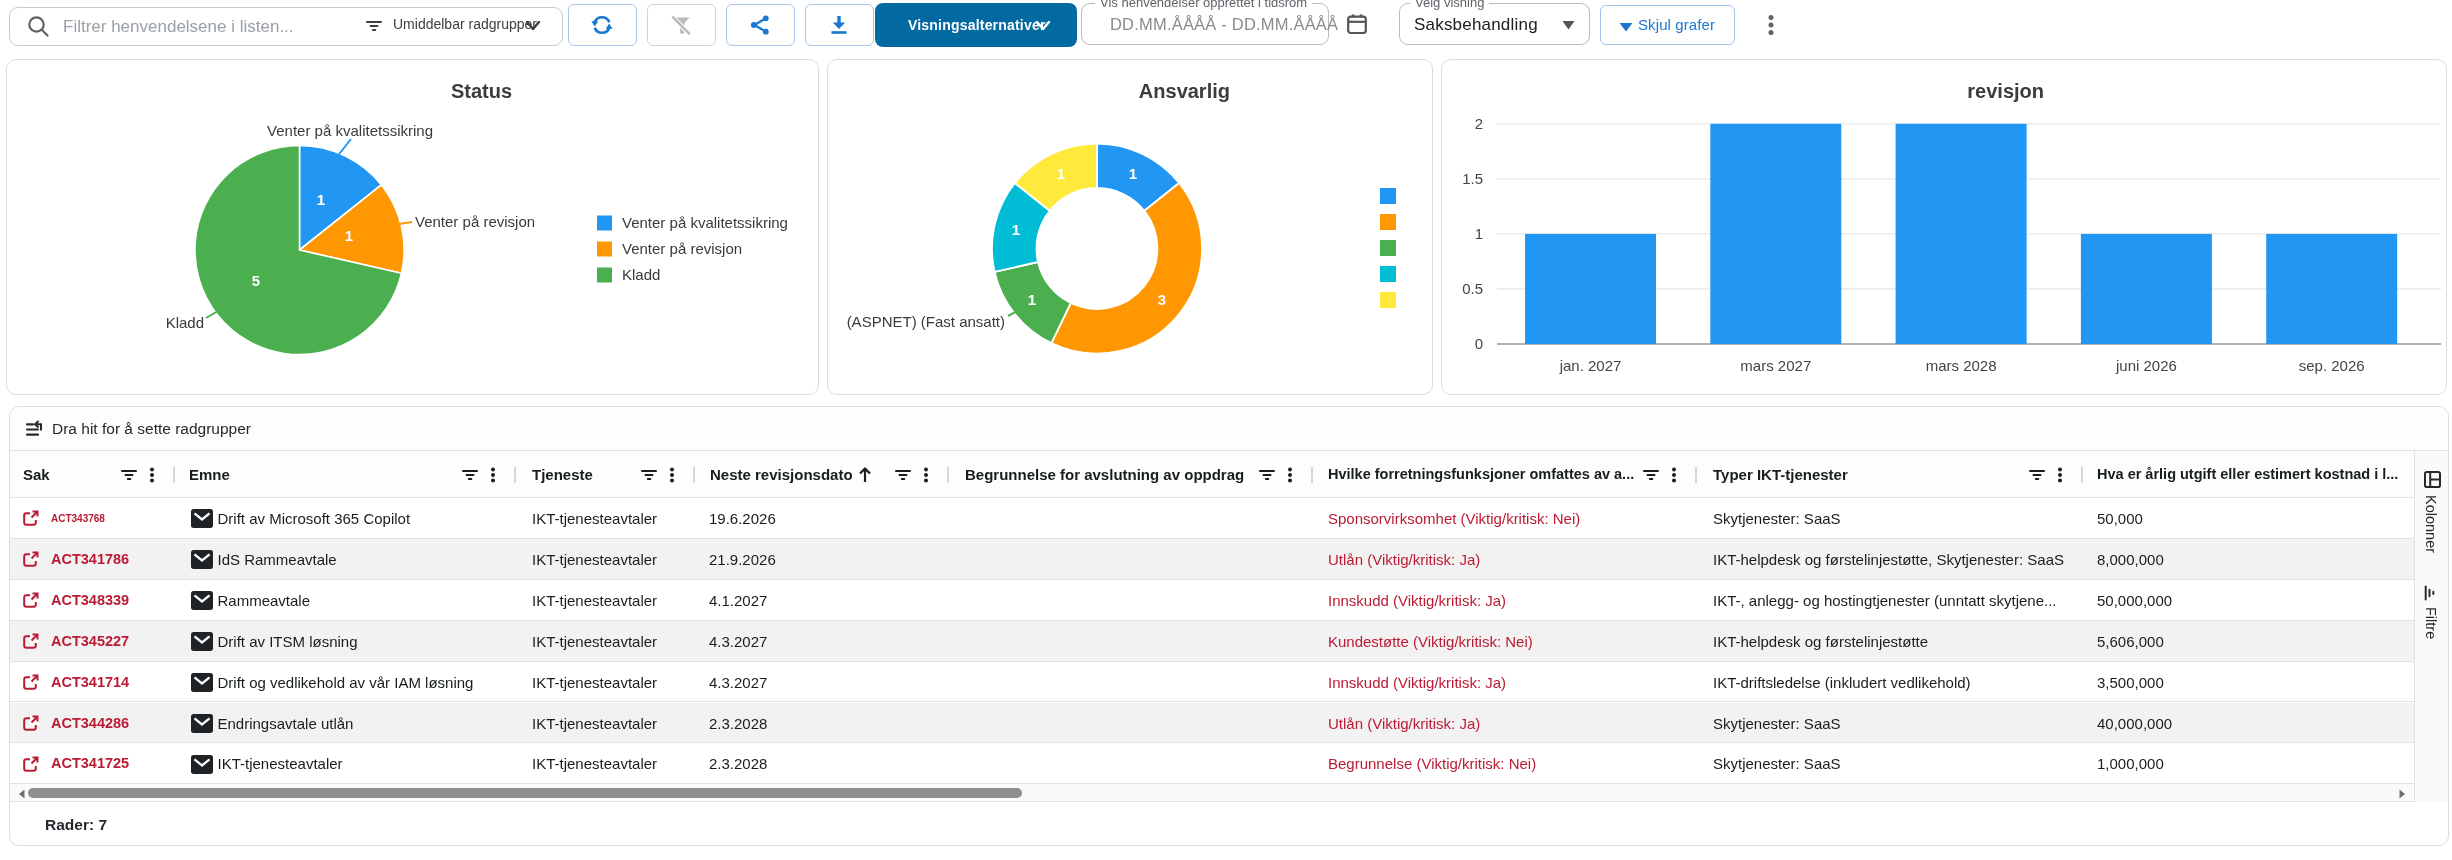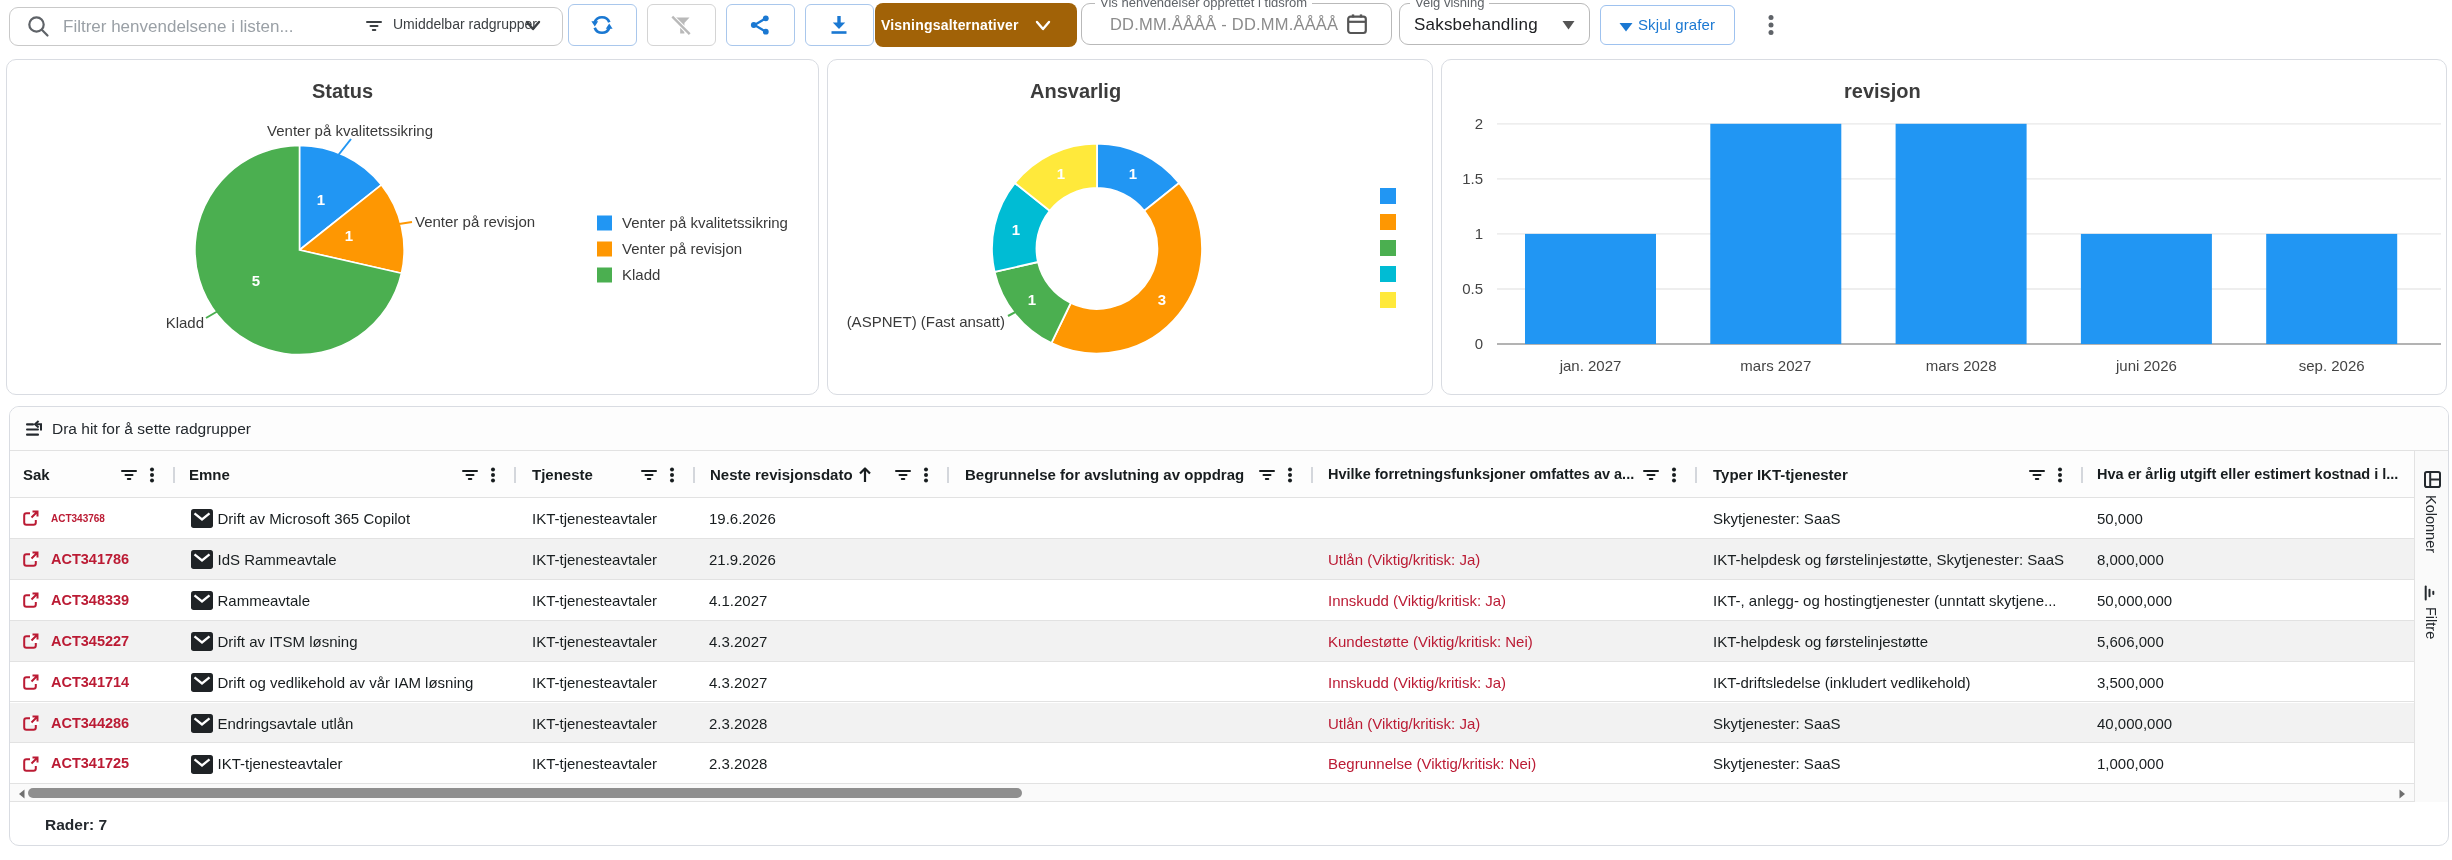--- a/index.html
+++ b/index.html
@@ -1,18 +1,18 @@
 <!DOCTYPE html>
 <html><head><meta charset="utf-8"><title>d</title><style>
 *{margin:0;padding:0;box-sizing:border-box}
 html,body{width:2452px;height:860px;overflow:hidden;background:#fff;
  font-family:"Liberation Sans",sans-serif;color:#181d1f;}
 .abs{position:absolute}
 .panel{position:absolute;top:59px;height:336px;border:1px solid #d9dce2;border-radius:10px;background:#fff}
-.ptitle{position:absolute;top:80px;font-size:20px;font-weight:600;color:#3c3c3c;text-align:left}
+.ptitle{position:absolute;top:80px;font-size:20px;font-weight:600;color:#3c3c3c;text-align:right}
 .btn{position:absolute;top:4px;width:69px;height:42px;border:1px solid #a9c7ec;border-radius:6px;background:#fff;
  display:flex;align-items:center;justify-content:center}
 .fieldset{position:absolute;top:3px;height:42px;border:1px solid #b9b9b9;border-radius:9px;background:#fff}
 .fieldset .lg{position:absolute;top:-9px;left:13px;background:#fff;padding:0 5px;font-size:13px;color:#5f6368;white-space:nowrap}
 .hcell{position:absolute;font-weight:700;font-size:15px;color:#181d1f;white-space:nowrap;overflow:hidden;line-height:47px;height:47px}
 .cell{position:absolute;font-size:15px;color:#181d1f;white-space:nowrap;overflow:hidden;line-height:41px;height:41px}
 .sep{position:absolute;top:16px;width:2px;height:16px;background:#d4d7dc}
 .red{color:#bb1b34}
 .vlab{writing-mode:vertical-rl;font-size:14.5px;color:#24292e}
 svg{position:absolute;overflow:visible}
@@ -55,25 +55,25 @@
     <line x1="6.5" y1="12" x2="17.5" y2="18.5" stroke="#1a78d2" stroke-width="2.2"></line>
     <circle cx="17.8" cy="5.3" r="2.9" fill="#1a78d2"></circle>
     <circle cx="5.8" cy="12" r="2.9" fill="#1a78d2"></circle>
     <circle cx="17.8" cy="18.7" r="2.9" fill="#1a78d2"></circle>
   </svg>
 <svg class="abs" style="left:827px;top:13px" width="24" height="24" viewBox="0 0 24 24">
     <path d="M12 3 L12 13" stroke="#1a78d2" stroke-width="3.4"></path>
     <path d="M5.8 9.5 L12 16 L18.2 9.5 Z" fill="#1a78d2"></path>
     <rect x="4.5" y="18.2" width="15" height="2.6" fill="#1a78d2"></rect>
   </svg>
-<div class="abs" style="left:875px;top:3px;width:202px;height:44px;background:#a16207;border-radius:8px;color:#fff;font-size:14px;font-weight:600;display:flex;align-items:center;padding-left:6px;letter-spacing:0.2px">Visningsalternativer</div>
+<div class="abs" style="left:875px;top:3px;width:202px;height:44px;background:#0369a1;border-radius:8px;color:#fff;font-size:14px;font-weight:600;display:flex;align-items:center;padding-left:33px;letter-spacing:0.2px">Visningsalternativer</div>
 <svg class="abs" style="left:1035px;top:20px" width="16" height="12" viewBox="0 0 16 12">
     <path d="M2 2 L8 9 L14 2" fill="none" stroke="#fff" stroke-width="2.4" stroke-linecap="round" stroke-linejoin="round"></path>
   </svg>
-<div class="fieldset" style="left:1081px;width:311px">
+<div class="fieldset" style="left:1081px;width:248px">
     <div class="lg">Vis henvendelser opprettet i tidsrom</div>
   </div>
 <div class="abs" style="left:1110px;top:15px;font-size:16.5px;color:#8b8b8b;letter-spacing:0.2px">DD.MM.ÅÅÅÅ - DD.MM.ÅÅÅÅ</div>
 <svg class="abs" style="left:1346px;top:13px" width="22" height="22" viewBox="0 0 22 22">
     <rect x="2.2" y="3.6" width="17.6" height="16.4" rx="2.4" fill="none" stroke="#555" stroke-width="2.2"></rect>
     <line x1="2.5" y1="8.8" x2="19.5" y2="8.8" stroke="#555" stroke-width="2.2"></line>
     <line x1="7" y1="1.4" x2="7" y2="4.5" stroke="#555" stroke-width="2.4"></line>
     <line x1="15" y1="1.4" x2="15" y2="4.5" stroke="#555" stroke-width="2.4"></line>
   </svg>
 <div class="fieldset" style="left:1399px;width:191px">
@@ -267,20 +267,21 @@
       <path d="M8.5 7.5 L14.5 1.5 M9.5 1.5 L14.5 1.5 L14.5 6.5" fill="none" stroke="#bb1b34" stroke-width="2"></path>
     </svg>
 <div class="cell red" style="left:41px;top:91.0px;font-weight:600;font-size:10px">ACT343768</div>
 <svg class="abs" style="left:180.5px;top:102.25px" width="22" height="19" viewBox="0 0 21.5 18.5">
       <rect x="0" y="0" width="21.5" height="18.5" rx="2.6" fill="#1f2326"></rect>
       <path d="M3.4 4.2 L10.75 10.2 L18.1 4.2" fill="none" stroke="#fff" stroke-width="2.2"></path>
     </svg>
 <div class="cell" style="left:207.5px;top:91.0px">Drift av Microsoft 365 Copilot</div>
 <div class="cell" style="left:522px;top:91.0px">IKT-tjenesteavtaler</div>
 <div class="cell" style="left:699px;top:91.0px">19.6.2026</div>
+<div class="cell red" style="left:1318px;top:91.0px">Sponsorvirksomhet (Viktig/kritisk: Nei)</div>
 <div class="cell" style="left:1703px;top:91.0px">Skytjenester: SaaS</div>
 <div class="cell" style="left:2087px;top:91.0px">50,000</div>
 <div class="abs" style="left:0;top:131.9px;width:2404px;height:40.9px;background:#f2f2f2;border-bottom:1px solid #e2e2e2"></div>
 <svg class="abs" style="left:13px;top:144.35px" width="16" height="16" viewBox="0 0 16 16">
       <rect x="1.2" y="3.2" width="11.6" height="11.6" rx="2.2" fill="none" stroke="#bb1b34" stroke-width="2"></rect>
       <rect x="7" y="1" width="9" height="9" fill="#fff"></rect>
       <path d="M8.5 7.5 L14.5 1.5 M9.5 1.5 L14.5 1.5 L14.5 6.5" fill="none" stroke="#bb1b34" stroke-width="2"></path>
     </svg>
 <div class="cell red" style="left:41px;top:131.9px;font-weight:600;font-size:14.5px">ACT341786</div>
 <svg class="abs" style="left:180.5px;top:143.15px" width="22" height="19" viewBox="0 0 21.5 18.5">

